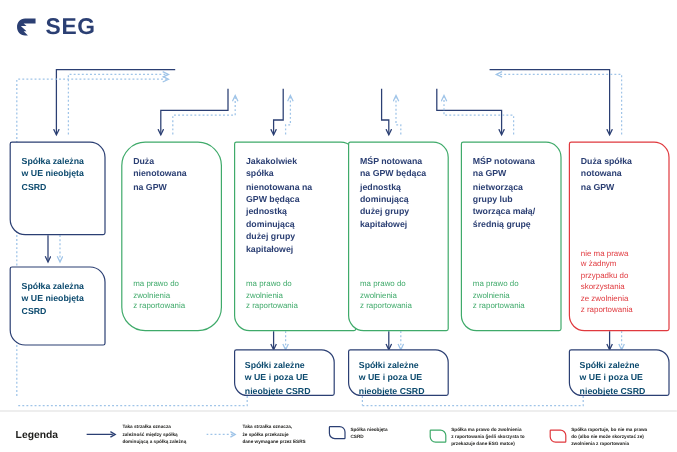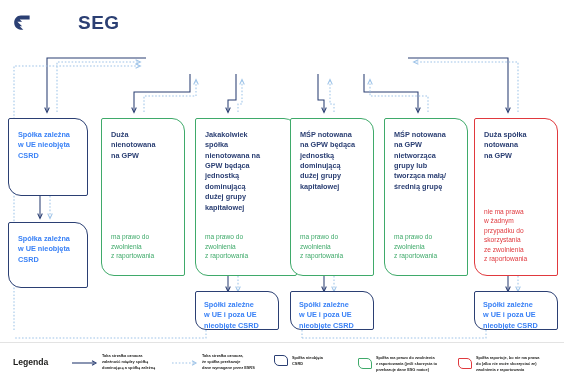--- a/index.html
+++ b/index.html
@@ -8,33 +8,33 @@
     background:#ffffff;
     font-family:"Liberation Sans","DejaVu Sans",sans-serif;
     overflow:hidden;position:relative;
   }
   .canvas{position:absolute;left:0;top:0;width:564px;height:377px;}
   svg.wires{position:absolute;left:0;top:0;width:564px;height:377px;pointer-events:none;}
 
   
   .logo{position:absolute;left:13px;top:13px;display:flex;align-items:center;gap:6px;}
   .logo-mark{width:19px;height:19px;}
-  .logo-text{font-size:19px;font-weight:bold;color:#2b3f73;letter-spacing:.5px;line-height:1;margin-left:40px;}
+  .logo-text{font-size:19px;font-weight:bold;color:#2b3f73;letter-spacing:.5px;line-height:1;}
   .site-url{position:absolute;right:13px;top:18px;font-size:8.5px;font-weight:bold;color:#2b3f73;letter-spacing:.9px;}
 
   
   .box{position:absolute;box-sizing:border-box;background:#fff;}
   .box .title{font-size:7.3px;font-weight:bold;line-height:1.42;}
   .box .note{font-size:6.6px;line-height:1.45;}
 
   
   .leaf{border-radius:2px 13px 2px 13px;}
   .leaf-sm{border-radius:2px 11px 2px 11px;}
 
-  .b-blue{border:1.1px solid #2b3f73;color:#3b82f6;}
+  .b-blue{border:1.1px solid #2b3f73;color:#0c4a6e;}
   .b-green{border:1.1px solid #3faa6a;}
   .b-green .title{color:#2b3f73;}
   .b-green .note{color:#3faa6a;}
   .b-red{border:1.1px solid #e0393e;}
   .b-red .title{color:#2b3f73;}
   .b-red .note{color:#e0393e;}
 
   .top-box{left:146px;top:43px;width:262px;height:31px;
            border:1.1px solid #e0393e;border-radius:3px 16px 3px 16px;
            display:flex;align-items:center;justify-content:center;background:#fff;}
@@ -122,21 +122,21 @@
     <div class="title pad" style="white-space: pre-line;">Spółka zależna
 w UE nieobjęta
 CSRD</div>
   </div>
   <div class="box leaf b-blue" style="left:8px;top:222px;width:80px;height:66px;">
     <div class="title pad" style="white-space: pre-line;">Spółka zależna
 w UE nieobjęta
 CSRD</div>
   </div>
 
-  <div class="box leaf b-green" style="left:101px;top:118px;width:84px;height:158px;">
+  <div class="box leaf b-green" style="left:101px;top:118px;width:84px;height:158px;border-radius:20px;">
     <div class="title pad" style="white-space: pre-line;">Duża
 nienotowana
 na GPW</div>
     <div class="note note-abs" style="bottom: 14px; white-space: pre-line;">ma prawo do
 zwolnienia
 z raportowania</div>
   </div>
 
   <div class="box leaf b-green" style="left:195px;top:118px;width:102px;height:158px;">
     <div class="title pad" style="white-space: pre-line;">Jakakolwiek

